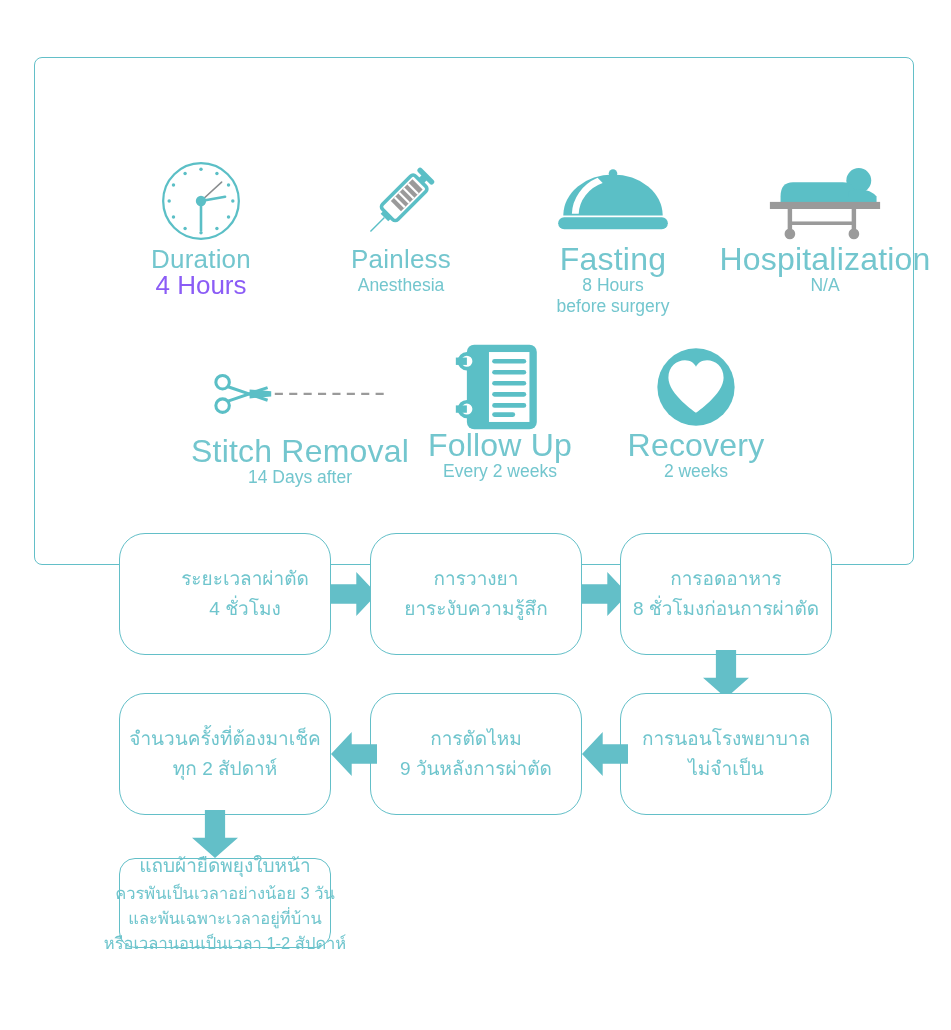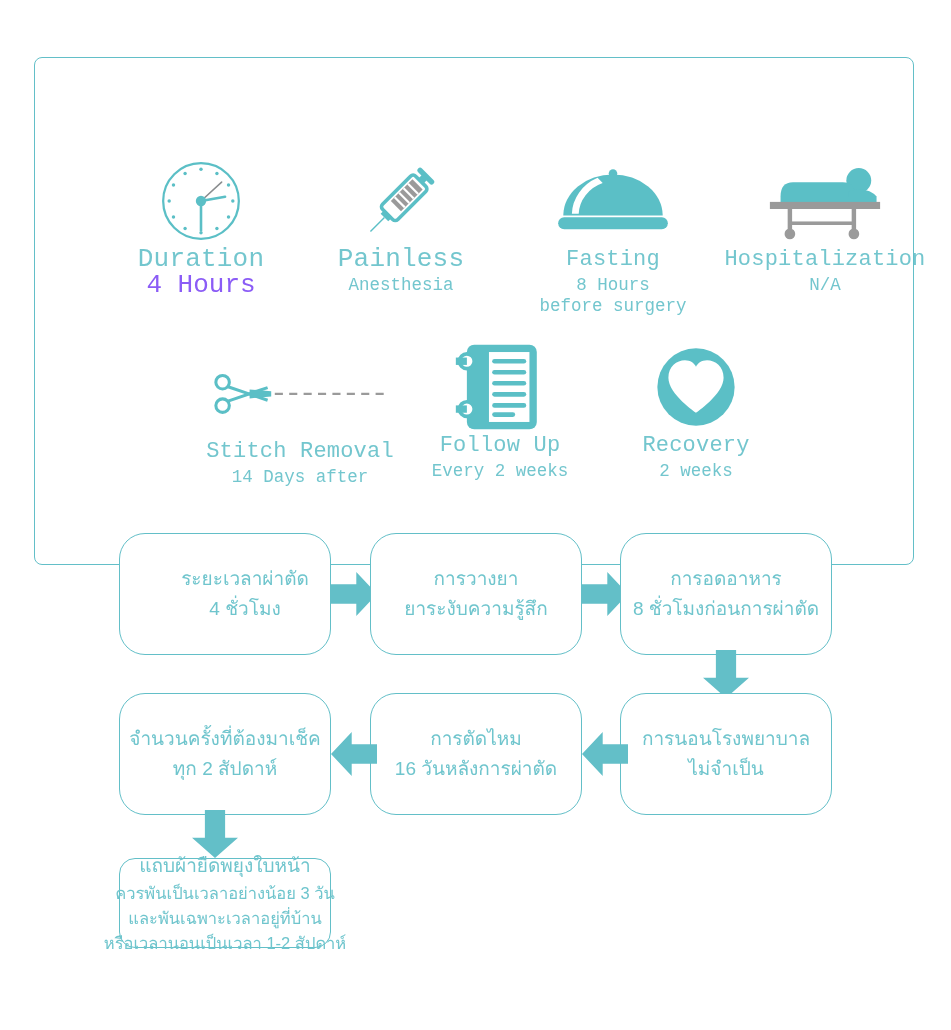--- a/index.html
+++ b/index.html
@@ -12,31 +12,30 @@
   .page { position: relative; width: 951px; height: 1030px; }
 
   
   .info-card {
     position: absolute;
     left: 34px; top: 57px;
     width: 880px; height: 508px;
     border: 1.3px solid #63bfc8;
     border-radius: 8px;
     background: #ffffff;
-    font-family: Liberation Mono, monospace;
   }
 
   .info-item { position: absolute; text-align: center; }
   .icon-wrap {
     height: 86px;
     display: flex; align-items: center; justify-content: center;
   }
   .item-title {
     color: #73c6ce;
-    font-size: 22px;
+    font-size: 32px;
     line-height: 31px;
     letter-spacing: .2px;
     white-space: nowrap;
   }
   .item-sub {
     color: #73c6ce;
     font-size: 17.5px;
     line-height: 21px;
     white-space: nowrap;
   }
@@ -258,21 +257,21 @@
   <div class="arrow ad1"></div>
 
   <div class="flow-box fb4">
     <div class="flow-line">การนอนโรงพยาบาล</div>
     <div class="flow-line">ไม่จำเป็น</div>
   </div>
   <div class="arrow al1"></div>
 
   <div class="flow-box fb5">
     <div class="flow-line">การตัดไหม</div>
-    <div class="flow-line">16 วันหลังการผ่าตัด</div>
+    <div class="flow-line">9 วันหลังการผ่าตัด</div>
   </div>
   <div class="arrow al2"></div>
 
   <div class="flow-box fb6">
     <div class="flow-line">จำนวนครั้งที่ต้องมาเช็ค</div>
     <div class="flow-line">ทุก 2 สัปดาห์</div>
   </div>
   <div class="arrow ad2"></div>
 
   <div class="flow-box fb7">

